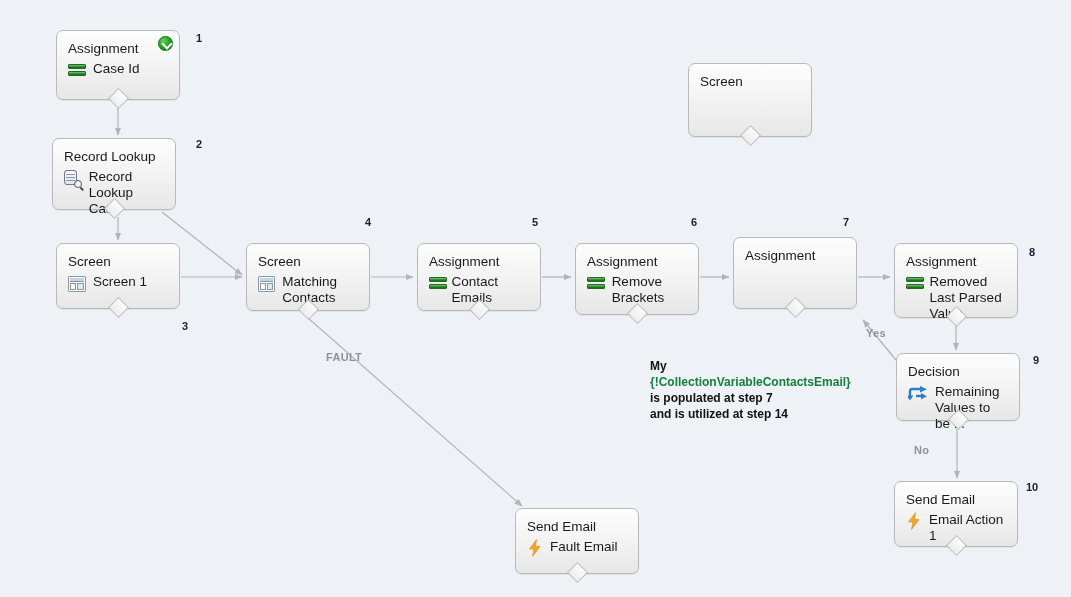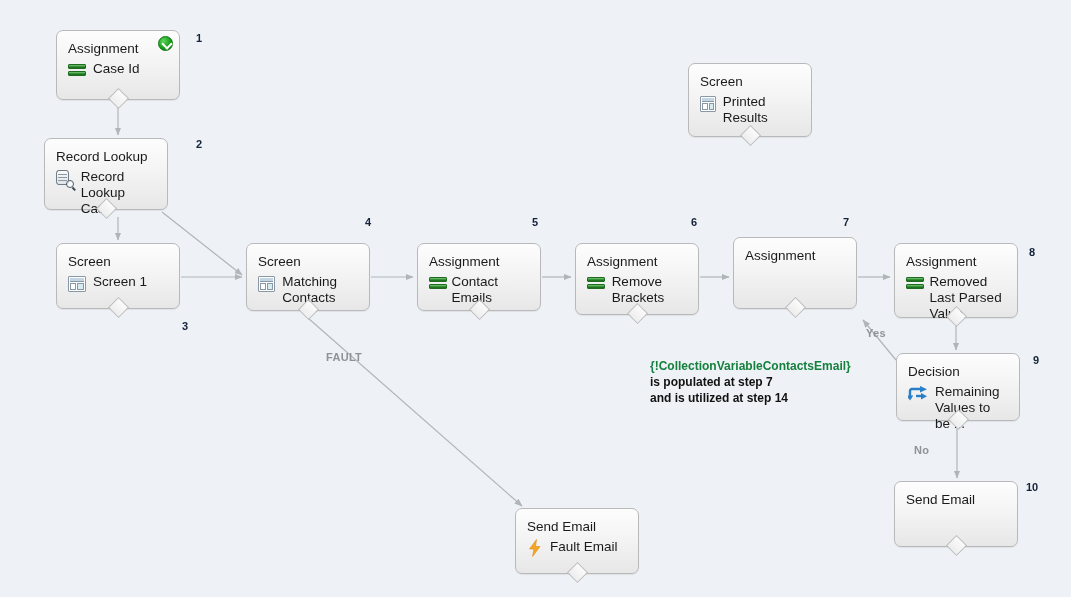--- a/index.html
+++ b/index.html
@@ -237,21 +237,21 @@
       <span class="ico-assign">
           <i class="a"></i>
           <i class="b"></i>
         </span>
       <span class="label">Case Id</span>
     </div>
     <span class="anchor"></span>
   </div>
   <div class="stepnum" style="left:176px; top:32px;">1</div>
 
-  <div class="node" style="left:24px; top:138px; width:124px; height:72px;">
+  <div class="node" style="left:32px; top:138px; width:124px; height:72px;">
     <div class="title">Record Lookup</div>
     <div class="body">
       <span class="ico-lookup">
         <span class="cyl">
             <s class="l1"></s>
             <s class="l2"></s>
             <s class="l3"></s>
           </span>
         <span class="mag"></span>
       </span>
@@ -348,53 +348,54 @@
         </svg>
       </span>
       <span class="label" style="width:80px;">Remaining Values to be ...</span>
     </div>
     <span class="anchor"></span>
   </div>
   <div class="stepnum" style="left:1013px; top:354px;">9</div>
 
   <div class="node" style="left:874px; top:481px; width:124px; height:66px;">
     <div class="title">Send Email</div>
-    <span class="anchor"></span>
-  </div>
-  <div class="stepnum" style="left:1006px; top:481px;">10</div>
-
-  <div class="node" style="left:495px; top:508px; width:124px; height:66px;">
-    <div class="title">Send Email</div>
     <div class="body">
       <span class="ico-bolt">
         <svg viewBox="0 0 16 18" width="16" height="18">
           <polygon points="9.5,0.5 2.5,10 7,10 5.5,17.5 13,7.5 8.5,7.5" fill="#f5a623" stroke="#e08c10" stroke-width="0.6"></polygon>
         </svg>
       </span>
+      <span class="label">Email Action 1</span>
+    </div>
+    <span class="anchor"></span>
+  </div>
+  <div class="stepnum" style="left:1006px; top:481px;">10</div>
+
+  <div class="node" style="left:495px; top:508px; width:124px; height:66px;">
+    <div class="title">Send Email</div>
+    <div class="body">
+      <span class="ico-bolt">
+        <svg viewBox="0 0 16 18" width="16" height="18">
+          <polygon points="9.5,0.5 2.5,10 7,10 5.5,17.5 13,7.5 8.5,7.5" fill="#f5a623" stroke="#e08c10" stroke-width="0.6"></polygon>
+        </svg>
+      </span>
       <span class="label">Fault Email</span>
     </div>
     <span class="anchor"></span>
   </div>
 
   <div class="node" style="left:668px; top:63px; width:124px; height:74px;">
     <div class="title">Screen</div>
-    <div class="body">
-      <span class="ico-screen">
-        <span class="bar"></span>
-          <span class="pl"></span>
-          <span class="pr"></span>
-      </span>
-      <span class="label">Printed Results</span>
-    </div>
     <span class="anchor"></span>
   </div>
 
   <div class="edge-label" style="left:306px; top:351px;">FAULT</div>
   <div class="edge-label" style="left:846px; top:327px;">Yes</div>
   <div class="edge-label" style="left:894px; top:444px;">No</div>
 
   <div class="note" style="left:630px; top:358px;">
+    <div>My</div>
     <div class="var">{!CollectionVariableContactsEmail}</div>
     <div>is populated at step 7</div>
     <div>and is utilized at step 14</div>
   </div>
 
 </div>
 
 </body></html>

